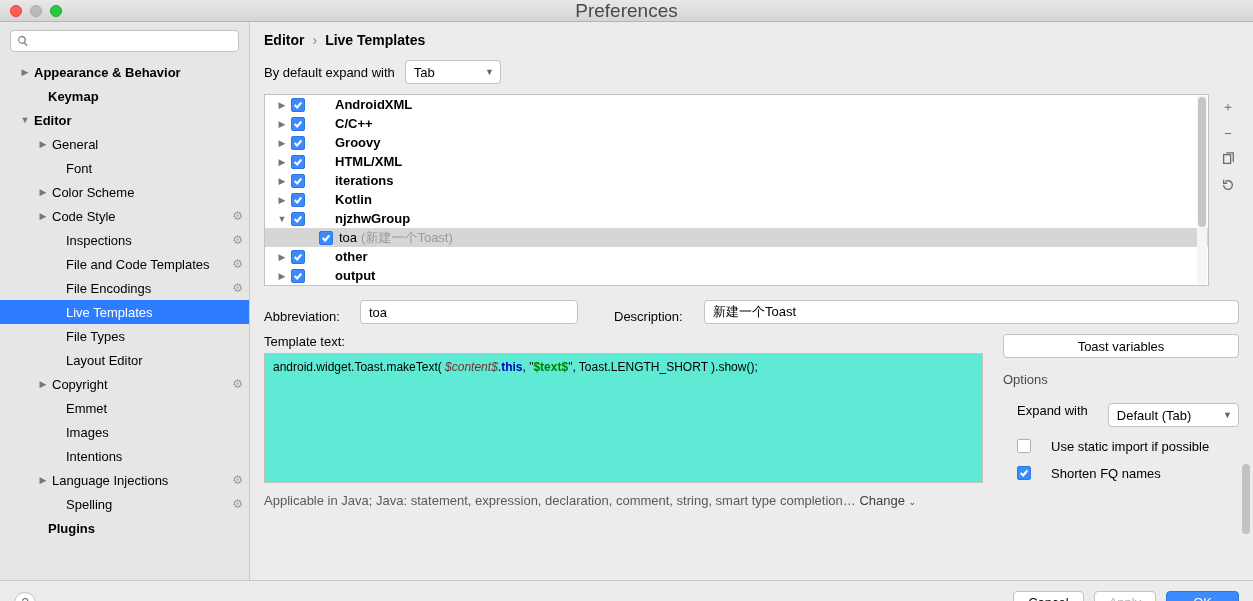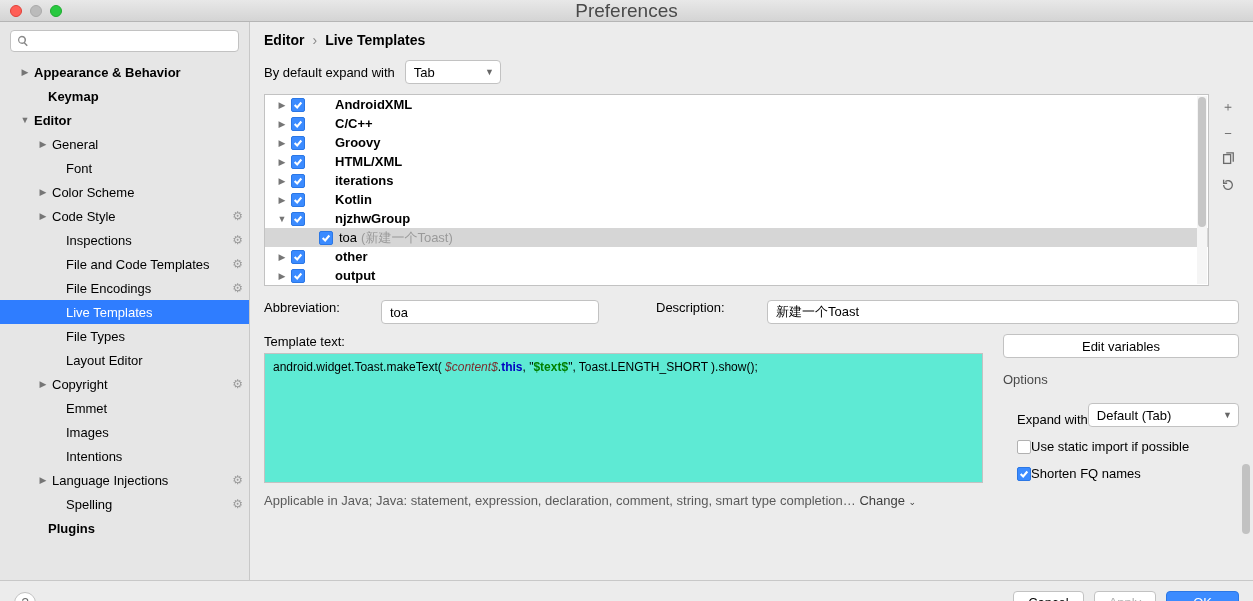--- a/index.html
+++ b/index.html
@@ -37,35 +37,35 @@
 .tree-box-thumb { background: #c6c6c6; border-radius: 5px; width: 8px; margin: 1px; height: 130px; }
 .toolbar-v { width: 22px; display: flex; flex-direction: column; gap: 8px; padding-top: 4px; align-items: center; }
 .vbtn { width: 18px; height: 18px; display: flex; align-items: center; justify-content: center; color: #6b6b6b; cursor: pointer; }
 .trow { display: flex; align-items: center; height: 19px; font-size: 13px; }
 .trow.sel { background: #d6d6d6; }
 .tarrow { width: 10px; display: inline-flex; justify-content: center; color: #767676; font-size: 9px; margin-right: 4px; }
 .tcb { width: 14px; height: 14px; border: 1px solid #2b77e5; border-radius: 2px; background: #3b8bff; display: inline-flex; align-items: center; justify-content: center; margin-right: 6px; }
 .tcb svg { width: 10px; height: 10px; stroke: #fff; stroke-width: 2.5; fill: none; }
 .tlabel { font-weight: 700; margin-left: 24px; }
 .tsuf { color: #9a9a9a; font-weight: 400; margin-left: 4px; }
-.formrow { display: flex; align-items: flex-start; gap: 27px; margin: 14px 0 10px; }
+.formrow { display: flex; align-items: flex-end; gap: 6px; margin: 14px 0 10px; }
 .formrow label { min-width: 90px; }
 .formrow input[type=text] { flex: 1; height: 24px; border: 1px solid #c2c2c2; border-radius: 4px; padding: 0 8px; background: #fff; font-size: 13px; }
 .below { display: flex; gap: 20px; }
 .tpl-left { flex: 1; }
 .tpl-label { margin-bottom: 4px; }
 .tpl-text { width: 100%; height: 130px; border: 1px solid #c2c2c2; background: #5eead4; padding: 6px 8px; font-family: Menlo, Monaco, monospace; font-size: 12px; white-space: pre; overflow: auto; }
 .code-black { color: #000; }
 .code-var { color: #7a2f2f; font-style: italic; }
 .code-kw { color: #0000c0; font-weight: 700; }
 .code-str { color: #008000; font-weight: 700; }
 .tpl-right { width: 236px; display: flex; flex-direction: column; }
 .btn { height: 24px; border: 1px solid #c2c2c2; border-radius: 4px; background: #fff; display: flex; align-items: center; justify-content: center; padding: 0 14px; font-size: 13px; cursor: pointer; }
 .opts-label { margin: 14px 0 10px; color: #4a4a4a; }
-.opt-row { display: flex; align-items: flex-end; gap: 0; margin: 6px 0 6px 14px; }
+.opt-row { display: flex; align-items: flex-start; gap: 20px; margin: 6px 0 6px 14px; }
 .cb { width: 14px; height: 14px; border: 1px solid #b1b1b1; border-radius: 2px; background: #fff; display: inline-flex; align-items: center; justify-content: center; }
 .cb.checked { background: #3b8bff; border-color: #2b77e5; }
 .cb svg { width: 10px; height: 10px; stroke: #fff; stroke-width: 2.5; fill: none; }
 .applic { margin: 10px 0 6px; color: #5a5a5a; font-size: 13px; }
 .applic a { color: #404040; text-decoration: none; }
 .footer { height: 44px; border-top: 1px solid #c8c8c8; display: flex; align-items: center; padding: 0 14px; gap: 10px; background: #ececec; }
 .help { width: 22px; height: 22px; border: 1px solid #c2c2c2; border-radius: 50%; display: flex; align-items: center; justify-content: center; color: #6b6b6b; background: #fff; cursor: pointer; }
 .footer .spacer { flex: 1; }
 .btn.disabled { color: #b2b2b2; }
 .btn.primary { background: #3b8bff; border-color: #2b77e5; color: #fff; padding: 0 26px; }
@@ -326,21 +326,21 @@
         <div class="tpl-left">
           <div class="tpl-label">Template text:</div>
           <div class="tpl-text"><span class="code-black">android.widget.Toast.makeText( </span><span class="code-var">$content$</span><span class="code-black">.</span><span class="code-kw">this</span><span class="code-black">, "</span><span class="code-str">$text$</span><span class="code-black">", Toast.LENGTH_SHORT ).show();</span></div>
           <div class="applic">
             <span>Applicable in Java; Java: statement, expression, declaration, comment, string, smart type completion…</span>
             <a href="#"><span>Change</span> <span style="font-size:9px">⌄</span></a>
           </div>
         </div>
 
         <div class="tpl-right">
-          <div class="btn">Edit variables</div>
+          <div class="btn">Toast variables</div>
           <div class="opts-label">Options</div>
           <div class="opt-row">
             <span>Expand with</span>
             <div class="pseudo-select" style="flex:1">
               <span>Default (Tab)</span>
               <span class="caret">▼</span>
             </div>
           </div>
           <div class="opt-row">
             <span class="cb"></span>

